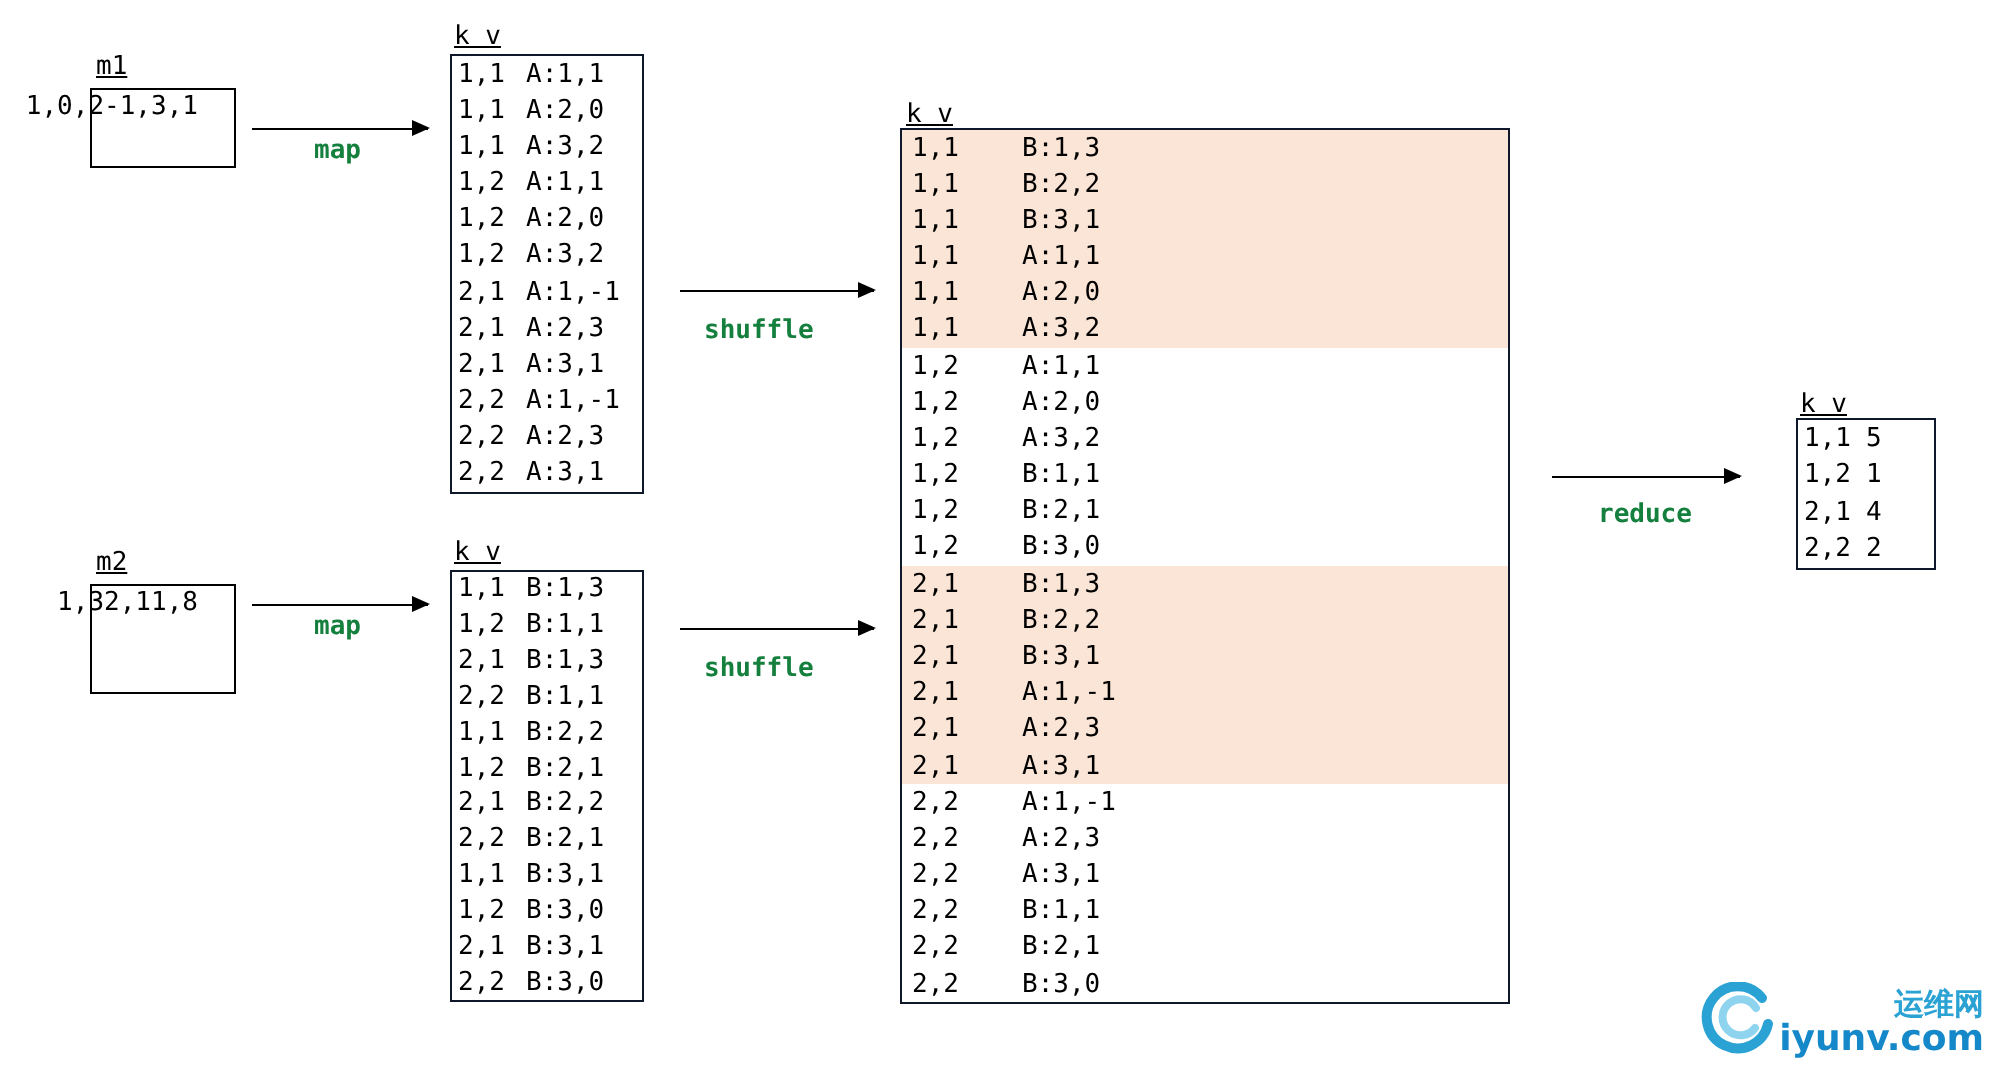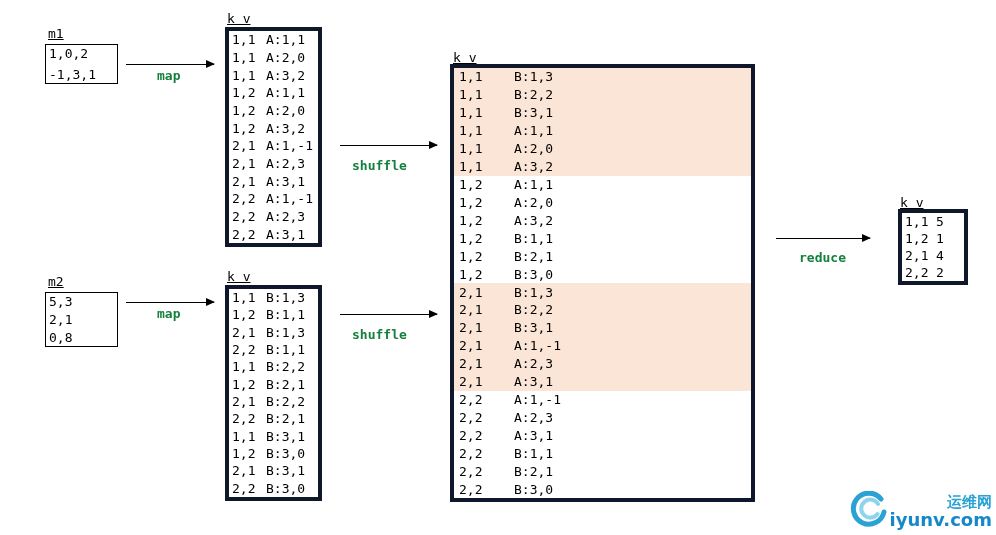--- a/index.html
+++ b/index.html
@@ -4,25 +4,25 @@
 <style>
   html,body{margin:0;padding:0;}
   body{
     width:996px;height:535px;position:relative;background:#ffffff;overflow:hidden;
     font-family:"DejaVu Sans Mono","Liberation Mono",monospace;font-size:13px;color:#000;
   }
   .abs{position:absolute;}
   .hdr{text-decoration:underline;white-space:pre;}
   .matrix{
     position:absolute;border:1px solid #000;box-sizing:border-box;background:#fff;
-    padding:0 3px;display:flex;flex-direction:column;justify-content:space-between;
+    padding:0 18px;display:flex;flex-direction:row;justify-content:flex-end;
   }
   .matrix .mrow{white-space:pre;line-height:17px;}
   .tbl{
-    position:absolute;border:4px solid #0f172a;box-sizing:border-box;background:#fff;
+    position:absolute;border:1px solid #0f172a;box-sizing:border-box;background:#fff;
     display:flex;flex-direction:column;
   }
   .tbl .row{flex:1;display:flex;align-items:center;white-space:pre;}
   .tbl .row.hl{background:#fbe5d6;}
   .tbl .k{display:inline-block;flex:none;}
   .map-tbl .k{width:34px;padding-left:3px;}
   .big-tbl .k{width:55px;padding-left:5px;}
   .red-tbl .k{width:31px;padding-left:3px;}
   .flowlabel{color:#15803d;font-weight:bold;}
   .arrow{position:absolute;height:1px;background:#000;}
@@ -75,23 +75,23 @@
 
     <div class="row"><span class="k">2,2</span><span class="v">A:3,1</span></div>
   </div>
 
 <div class="arrow" style="left:340px;top:145px;width:97px;"></div>
 <div class="abs flowlabel" style="left:352px;top:158px;">shuffle</div>
 
 <div class="abs hdr" style="left:48px;top:274px;">m2</div>
 <div class="matrix" style="left:45px;top:292px;width:73px;height:55px;">
 
-<div class="mrow">5,3</div>
+<div class="mrow">1,3</div>
     <div class="mrow">2,1</div>
-    <div class="mrow">0,8</div>
+    <div class="mrow">1,8</div>
   </div>
 
 <div class="arrow" style="left:126px;top:302px;width:88px;"></div>
 <div class="abs flowlabel" style="left:157px;top:306px;">map</div>
 
 <div class="abs hdr" style="left:227px;top:269px;">k v</div>
 <div class="tbl map-tbl" style="left:225px;top:285px;width:97px;height:216px;">
 
     <div class="row"><span class="k">1,1</span><span class="v">B:1,3</span></div>
 

